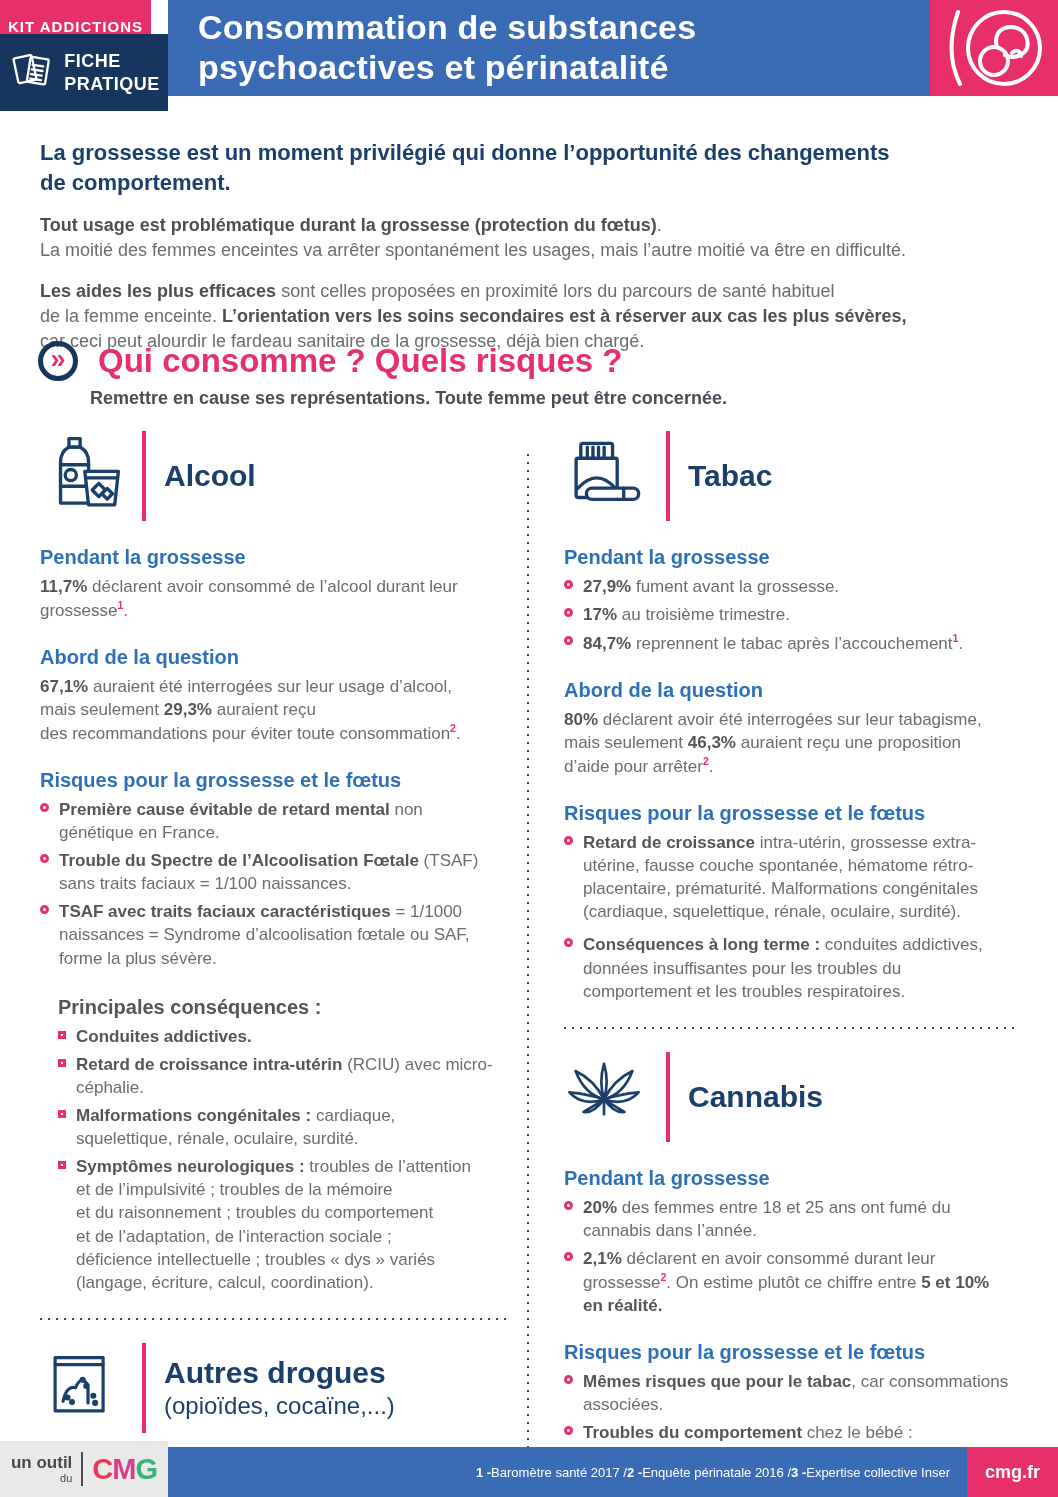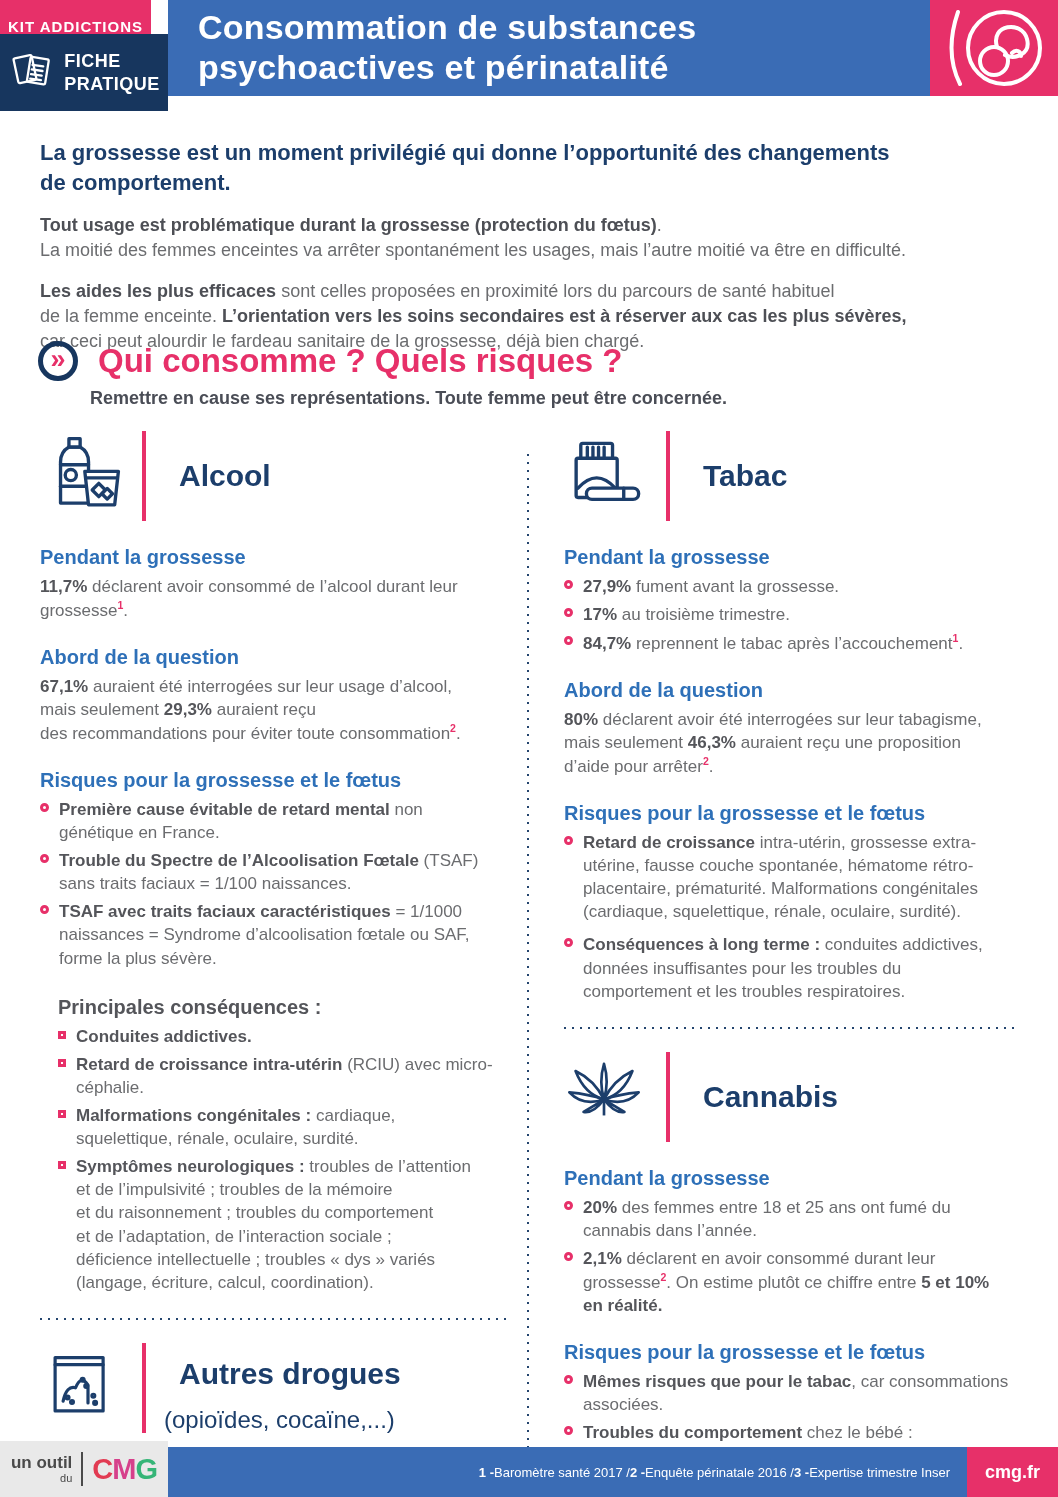--- a/index.html
+++ b/index.html
@@ -49,21 +49,21 @@
   .col-right{padding-left:16px;}
   .col-sep{width:38px;position:relative;}
   .col-sep::before{content:"";position:absolute;left:17px;top:24px;bottom:-12px;width:2px;
     background-image:repeating-linear-gradient(to bottom,#24456e 0 2px,transparent 2px 8px);}
   .dotted-h{border:none;height:2px;margin:24px 0 22px 0;
     background-image:repeating-linear-gradient(to right,#24456e 0 2px,transparent 2px 8px);}
   
   .card-head{display:flex;align-items:center;gap:18px;min-height:92px;}
   .card-icon{width:84px;height:84px;flex:none;}
   .card-bar{width:4px;height:90px;background:var(--pink);flex:none;}
-  .card-title{margin:15px;color:var(--navy-text);font-size:30px;font-weight:bold;}
+  .card-title{margin:0;color:var(--navy-text);font-size:30px;font-weight:bold;}
   .card-subtitle{margin:2px 0 0 0;color:var(--navy-text);font-size:24px;font-weight:normal;}
   h4.sub{margin:24px 0 6px 0;color:var(--head-blue);font-size:20px;font-weight:bold;}
   .body-text{margin:0;font-size:17px;line-height:1.36;}
   .cons-head{margin:26px 0 6px 18px;color:var(--gray-bold);font-size:20px;font-weight:bold;}
   ul.blist{list-style:none;margin:4px 0 0 0;padding:0;}
   ul.blist li{display:flex;gap:10px;margin:0 0 5px 0;}
   ul.indent{margin-left:18px;}
   .marker-o{flex:none;width:9px;height:9px;border:3.5px solid var(--pink);border-radius:50%;margin-top:5px;}
   .marker-sq{flex:none;width:8px;height:8px;border:3px solid var(--pink);margin-top:6px;}
   ul.blist p{margin:0;}
@@ -390,16 +390,16 @@
   <div class="outil-div"></div>
   <div class="cmg-logo"><span class="cmg-c">C</span><span class="cmg-m">M</span><span class="cmg-g">G</span></div>
 </div>
 
 <div class="footer-refs rich">
     <b>1 -</b>
     <span> Baromètre santé 2017 / </span>
     <b>2 -</b>
     <span> Enquête périnatale 2016 / </span>
     <b>3 -</b>
-    <span> Expertise trimestre Inser</span>
+    <span> Expertise collective Inser</span>
   </div>
 
 <div class="footer-site">cmg.fr</div>
 
 </body></html>

